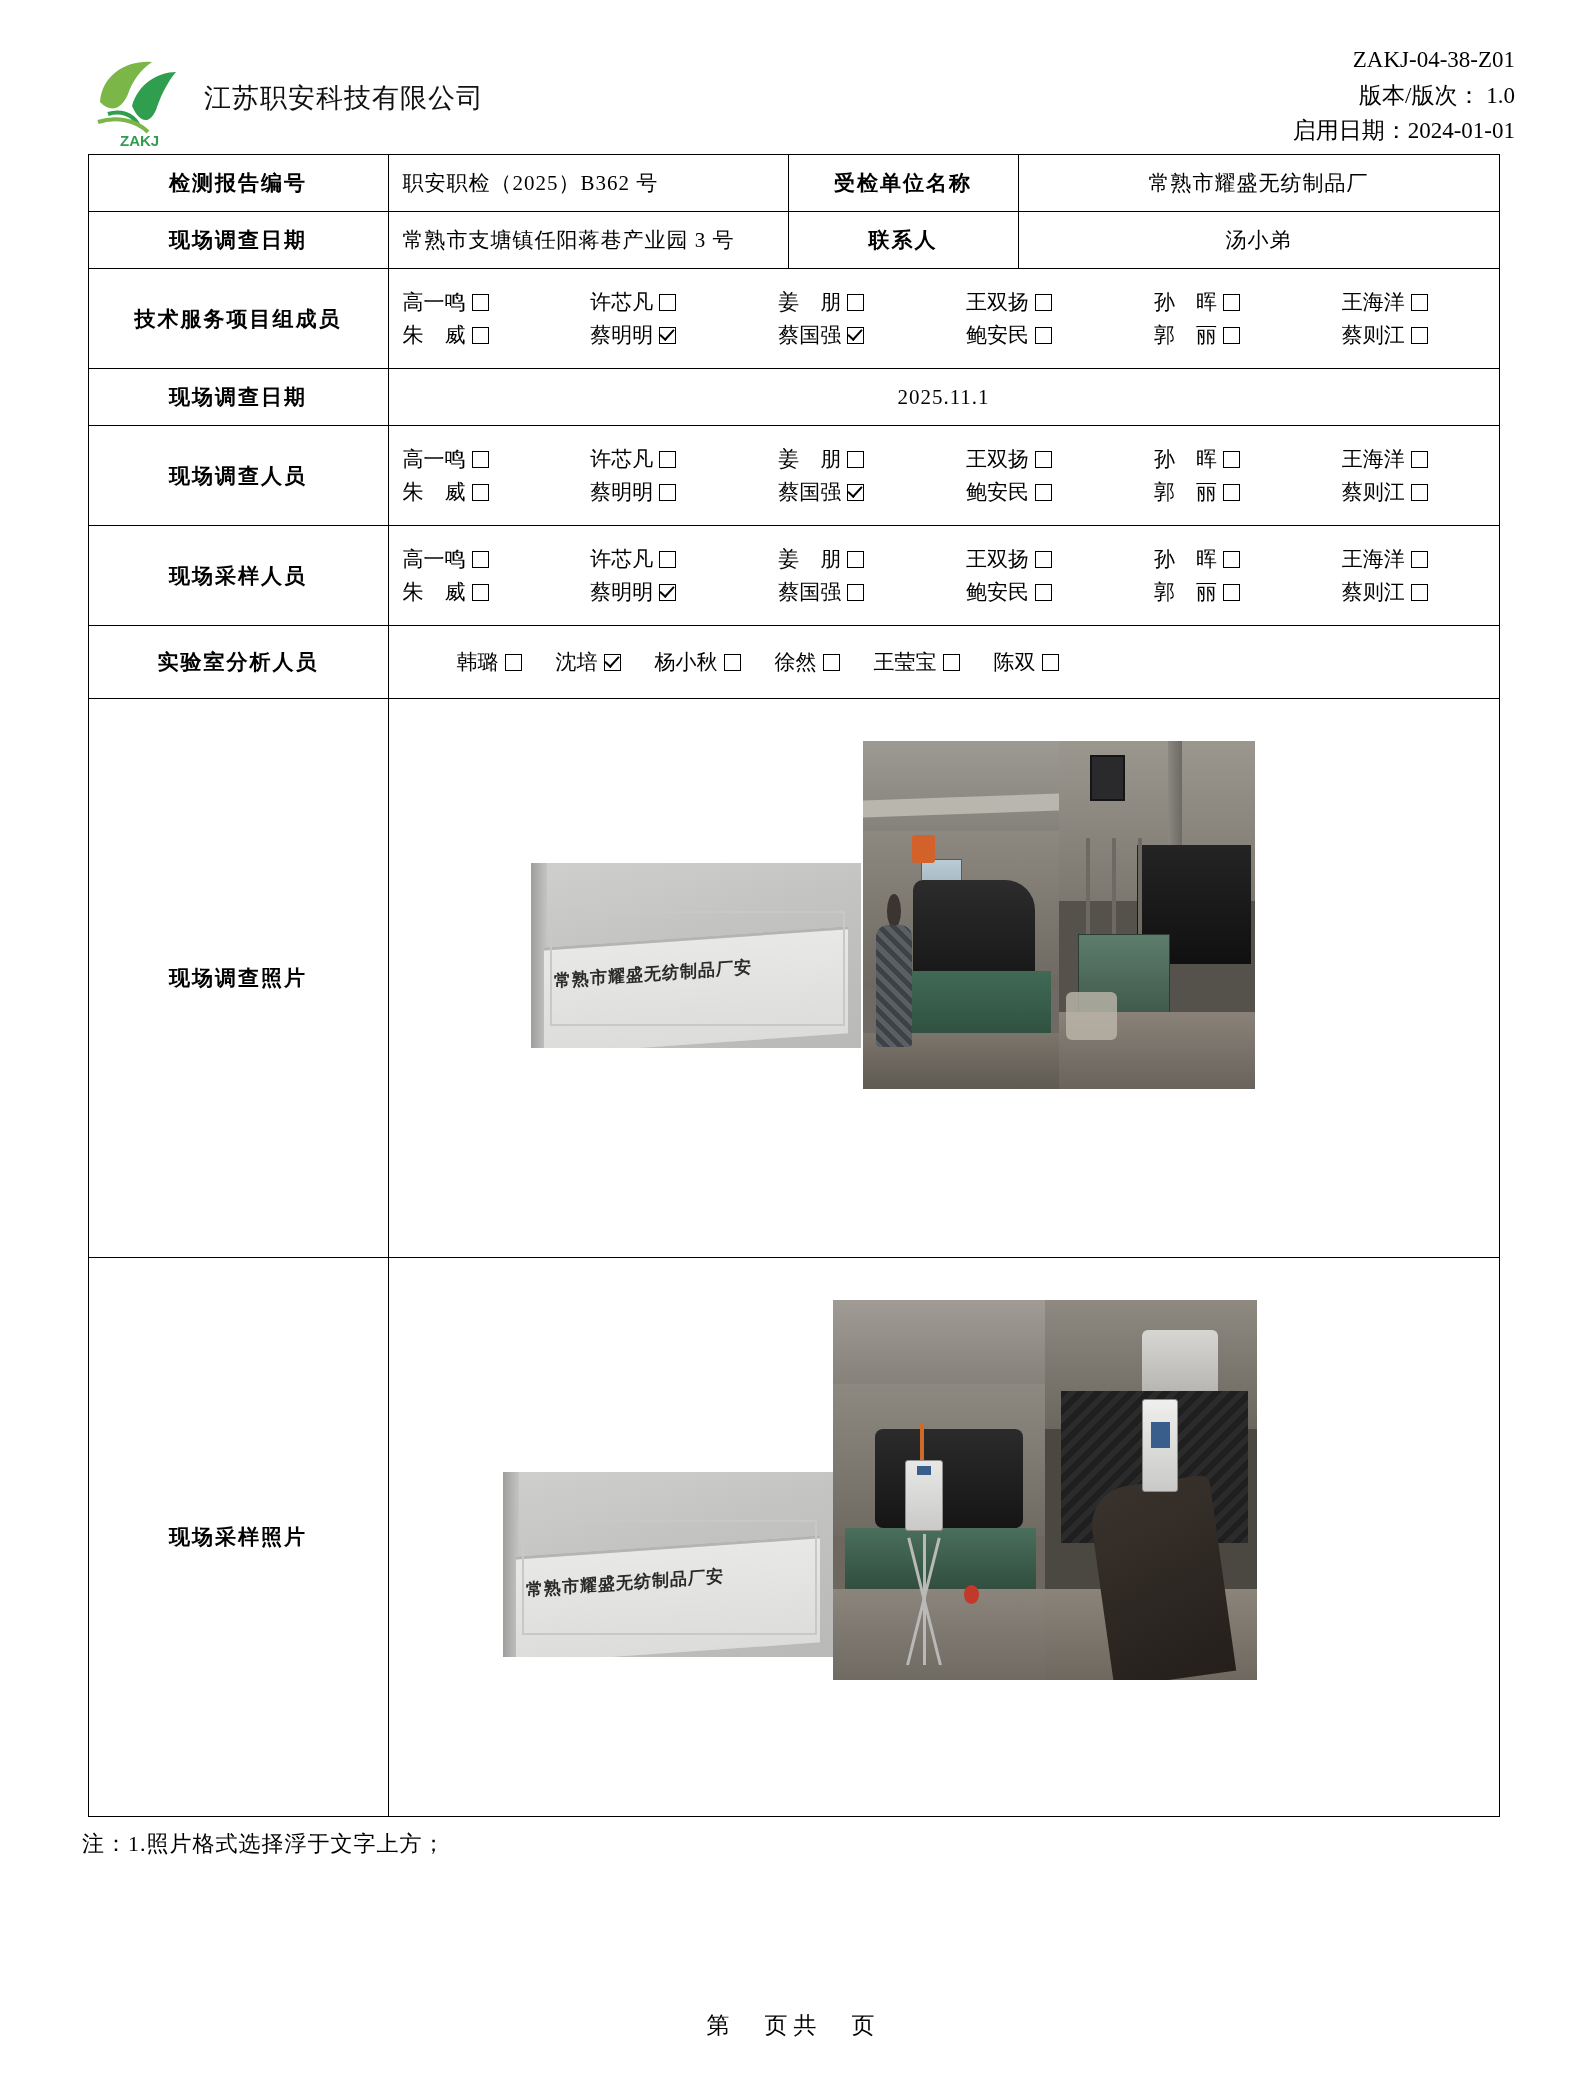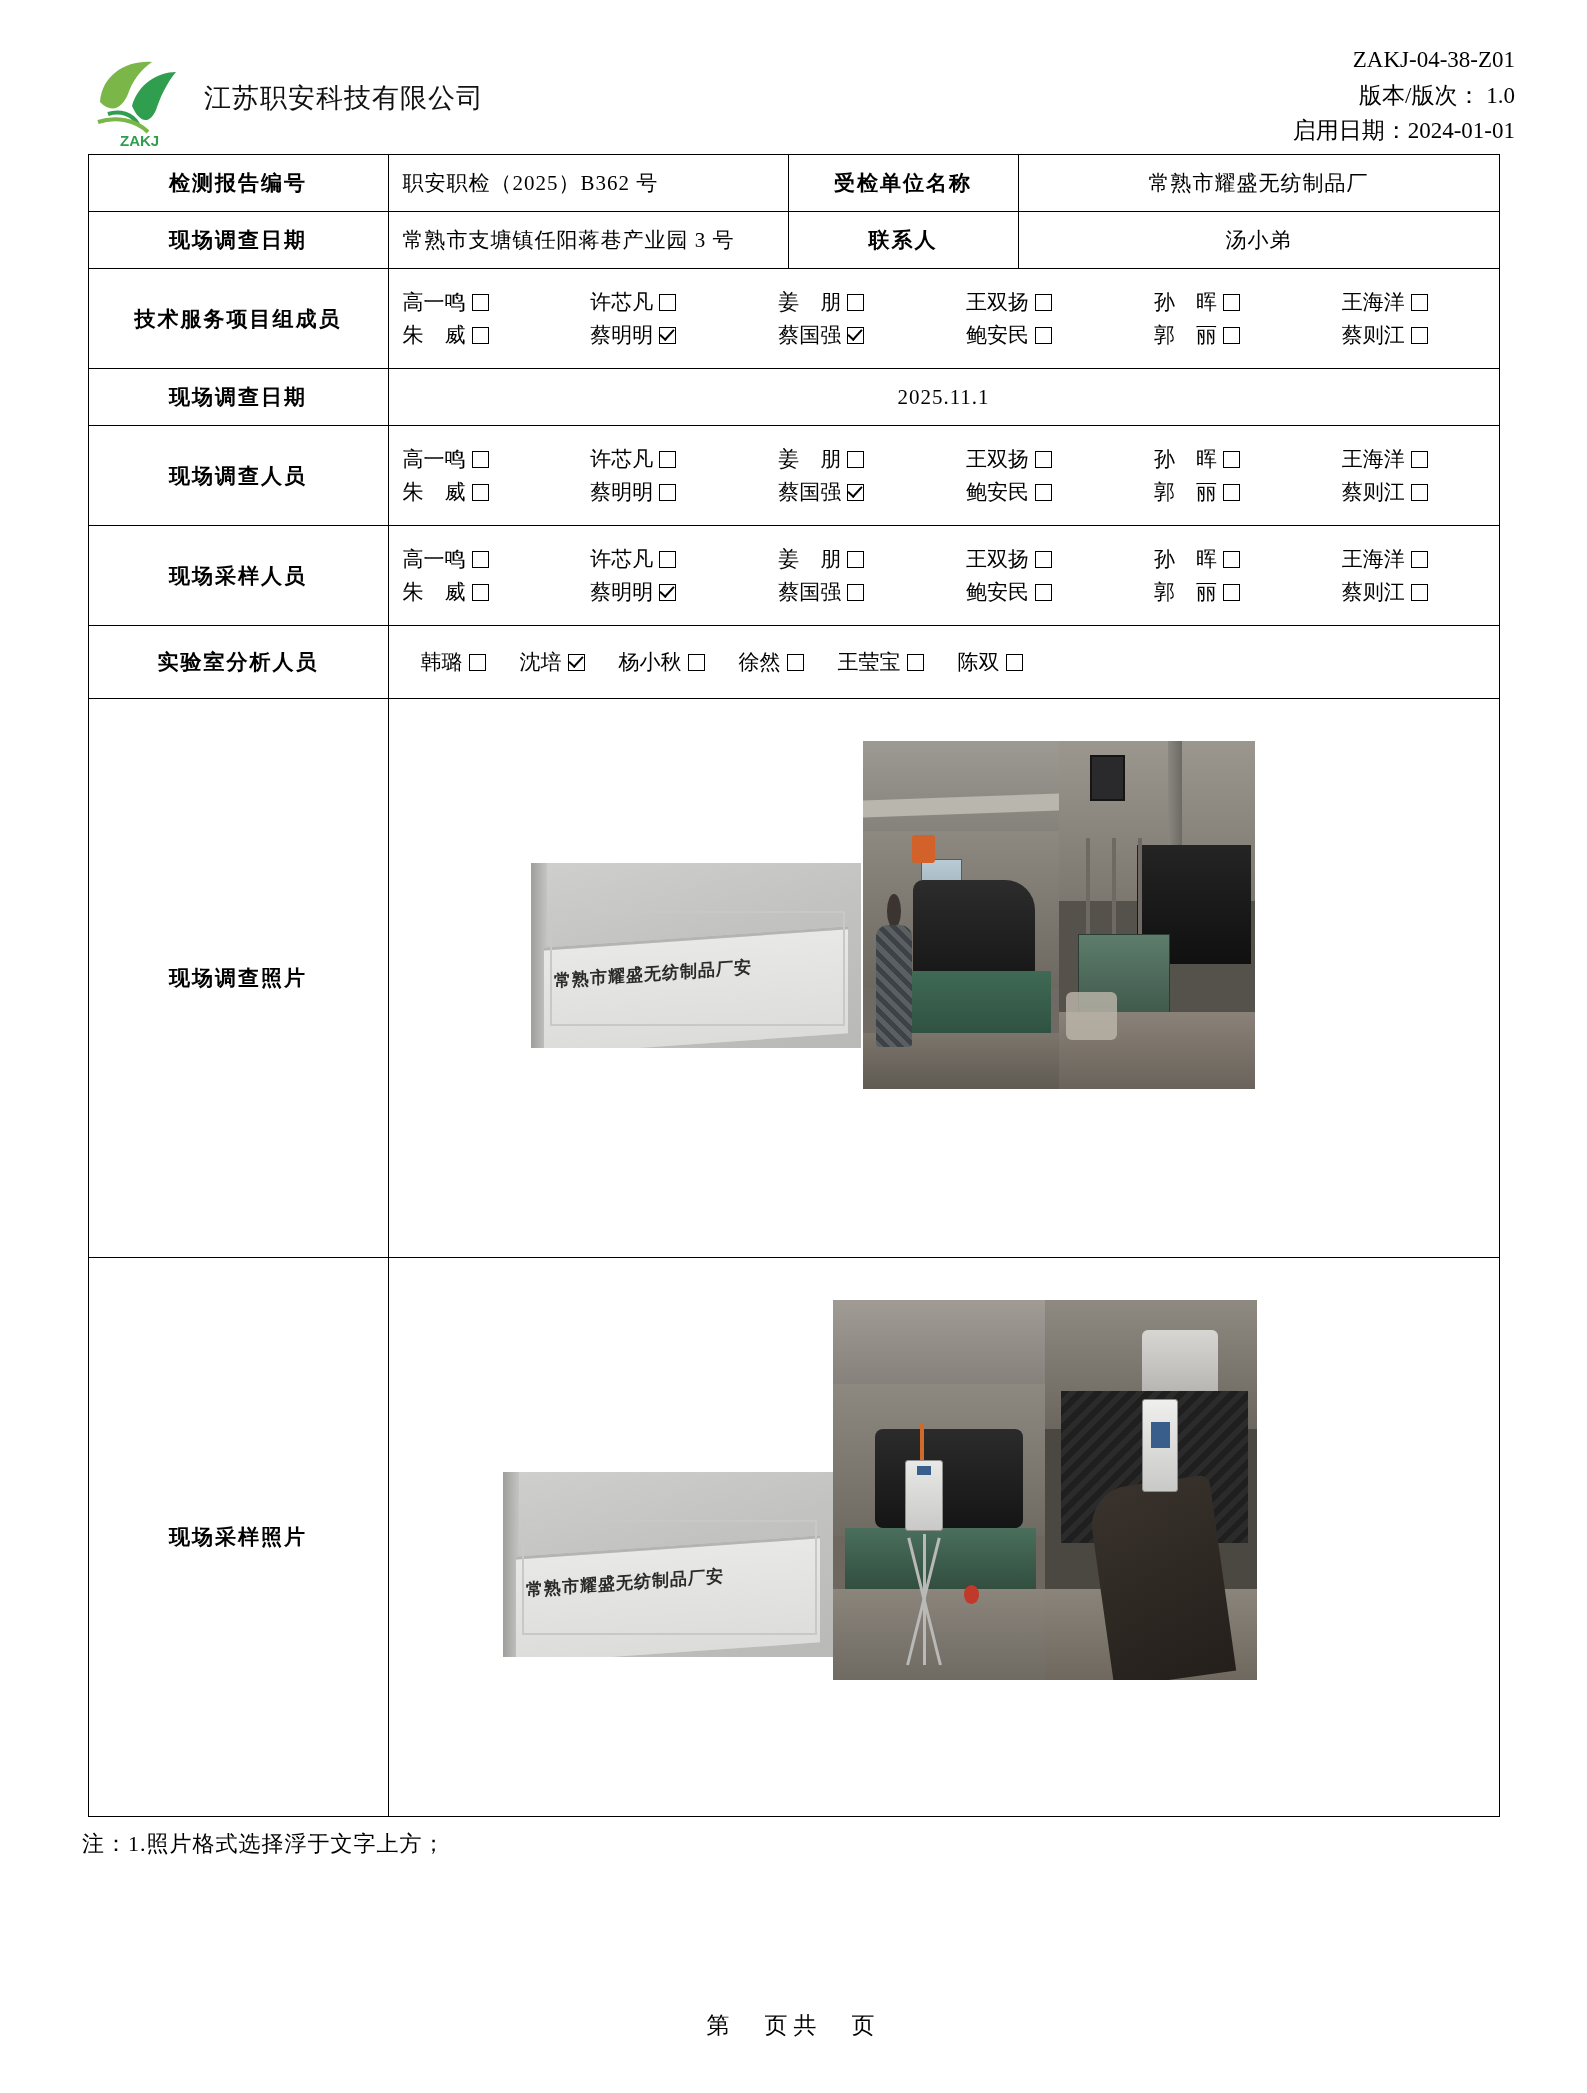--- a/index.html
+++ b/index.html
@@ -147,20 +147,21 @@
   .pc3 { width: 168px; }
   .pc4 { width: 168px; }
   .pc5 { width: 168px; }
   .pc6 { width: 150px; }
 
   
   .lab {
     padding: 8px 10px 8px 18px;
     display: flex;
     align-items: center;
+    margin-left: 36px;
   }
   .lab .pcell { margin-right: 34px; font-size: 21px; display:flex; align-items:center;}
 
   
   .photo-cell {
     height: 530px;
     position: relative;
   }
   .photo-wrap {
     position: relative;

